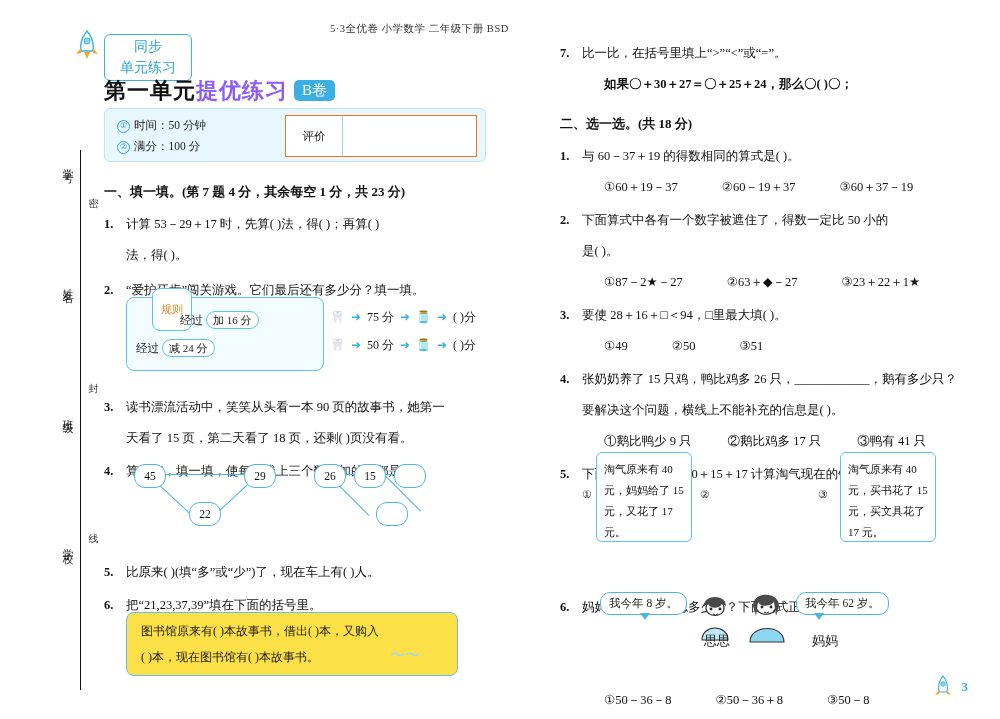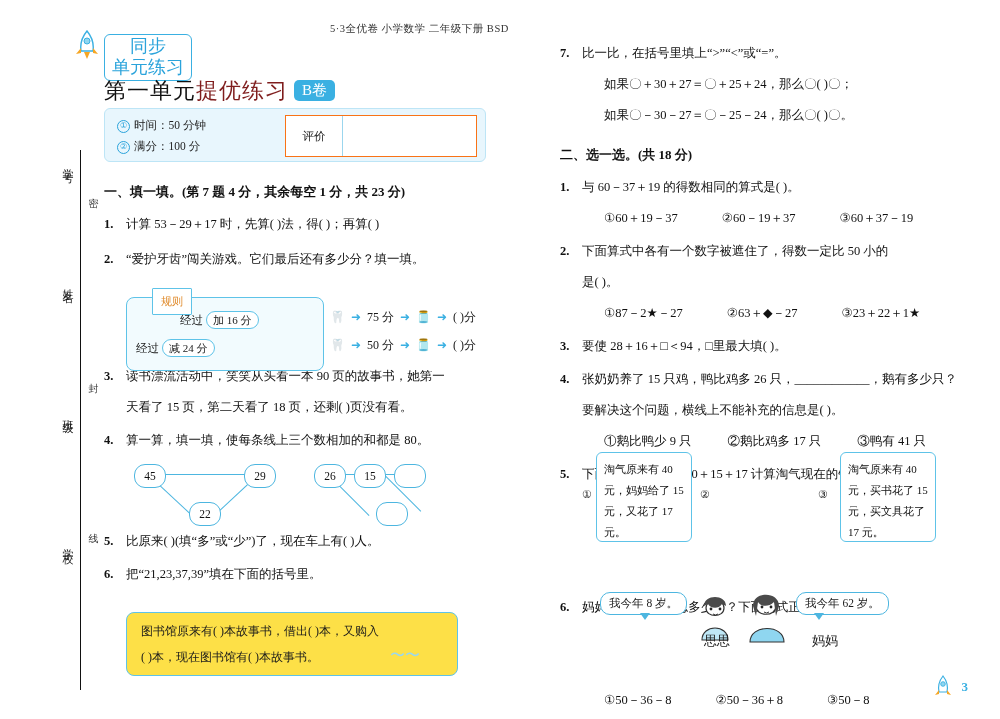--- a/index.html
+++ b/index.html
@@ -17,28 +17,28 @@
   .vline{position:absolute;left:80px;top:150px;width:1px;height:540px;background:#111;}
   .vtext{position:absolute;writing-mode:vertical-rl;text-orientation:upright;
          font-size:11px;letter-spacing:4px;color:#111;}
   .vtext.small{font-size:10px;letter-spacing:3px;color:#333;}
 
   
   .rocket{position:absolute;left:74px;top:30px;width:26px;height:30px;}
   .tongbu{
     position:absolute;left:104px;top:34px;width:86px;height:44px;
     border:1px solid #3ab0e2;border-radius:6px;background:#fff;
-    color:#2aa3db;font-size:18px;line-height:21px;text-align:center;padding-top:1px;
+    color:#2aa3db;font-size:14px;line-height:21px;text-align:center;padding-top:1px;
   }
   .tongbu span{display:block;}
   .bookcode{position:absolute;left:330px;top:22px;font-size:10.5px;color:#333;letter-spacing:.5px;}
 
   .titlebox{position:absolute;left:104px;top:76px;width:375px;height:30px;}
-  .title-main{font-size:22px;font-weight:normal;color:#111;letter-spacing:1px;}
-  .title-hl{color:#7f1d1d;}
+  .title-main{font-size:22px;font-weight:bold;color:#111;letter-spacing:1px;}
+  .title-hl{color:#8b5cf6;}
   .bjuan{
     display:inline-block;background:#3ab0e2;color:#fff;border-radius:5px;
     font-size:15px;padding:1px 8px;margin-left:6px;position:relative;top:-3px;
   }
 
   .infobox{
     position:absolute;left:104px;top:108px;width:380px;height:52px;
     background:#e8f6fd;border:1px solid #bde5f6;border-radius:6px;
   }
   .infobox .line{position:absolute;left:12px;font-size:11.5px;color:#222;}
@@ -56,33 +56,33 @@
   .pingjia .cell.last{left:56px;width:133px;border-right:none;}
 
   
   .col{position:absolute;font-size:12.5px;line-height:31px;color:#111;}
   .colL{left:104px;top:176px;width:390px;}
   .colR{left:560px;top:36px;width:400px;}
 
   .sec{font-weight:bold;font-size:13px;}
   .q{position:relative;padding-left:22px;margin-top:2px;}
   .qn{position:absolute;left:0;top:0;font-weight:bold;}
-  .ind{padding-left:22px;}
+  .ind{padding-left:22px;font-weight:bold;}
   .opts{display:flex;gap:44px;padding-left:22px;}
   .opts .op{white-space:nowrap;}
   .opts2{display:flex;gap:36px;padding-left:22px;}
 
   
   .rulebox{
     position:absolute;left:126px;top:297px;width:196px;height:72px;
     border:1.5px solid #5ec3e8;border-radius:8px;background:#f2fbfe;
   }
   .rulelabel{
-    position:absolute;left:152px;top:288px;background:#fff;border:1.5px solid #5ec3e8;border-radius:1px;
-    font-size:11px;color:#e08a2a;padding:4px 8px;line-height:17px;height:17px;
+    position:absolute;left:152px;top:288px;background:#fff;border:1.5px solid #5ec3e8;border-radius:8px;
+    font-size:11px;color:#e08a2a;padding:12px 8px;line-height:17px;height:17px;
   }
   .rulerow{position:absolute;left:10px;font-size:11.5px;white-space:nowrap;}
   .rulerow.r1{top:14px;}
   .rulerow.r2{top:42px;}
   .pill{
     display:inline-block;border:1px solid #5ec3e8;border-radius:9px;background:#fff;
     padding:0 6px;font-size:11px;line-height:16px;margin:0 3px;
   }
   .arrow{color:#3ab0e2;font-size:12px;margin:0 3px;}
   .afterrule{position:absolute;font-size:12px;white-space:nowrap;}
@@ -174,20 +174,21 @@
     </div>
   </div>
 
   <div class="col colL">
 
     <div class="sec">一、填一填。(第 7 题 4 分，其余每空 1 分，共 23 分)</div>
 
     <div class="q">
       <span class="qn">1.</span>
       <div>计算 53－29＋17 时，先算(      )法，得(      )；再算(      )</div>
+      <div>法，得(      )。</div>
     </div>
 
     <div class="q" style="margin-top:4px;">
       <span class="qn">2.</span>
       <div>“爱护牙齿”闯关游戏。它们最后还有多少分？填一填。</div>
       <div style="height:84px;"></div>
     </div>
 
     <div class="q">
       <span class="qn">3.</span>
@@ -262,21 +263,20 @@
     <div class="t t2">(        )本，现在图书馆有(        )本故事书。</div>
   </div>
   <div class="wave">〜〜</div>
 
   <div class="col colR">
 
     <div class="q">
       <span class="qn">7.</span>
       <div>比一比，在括号里填上“&gt;”“&lt;”或“=”。</div>
       <div class="ind">如果〇＋30＋27＝〇＋25＋24，那么〇(        )〇；</div>
-      <div class="ind">如果〇－30－27＝〇－25－24，那么〇(        )〇。</div>
     </div>
 
     <div class="sec" style="margin-top:8px;">二、选一选。(共 18 分)</div>
 
     <div class="q">
       <span class="qn">1.</span>
       <div>与 60－37＋19 的得数相同的算式是(        )。</div>
       <div class="opts">
         <span class="op">①60＋19－37</span>
         <span class="op">②60－19＋37</span>
@@ -291,20 +291,25 @@
       <div class="opts">
         <span class="op">①87－2★－27</span>
         <span class="op">②63＋◆－27</span>
         <span class="op">③23＋22＋1★</span>
       </div>
     </div>
 
     <div class="q">
       <span class="qn">3.</span>
       <div>要使 28＋16＋□＜94，□里最大填(        )。</div>
+      <div class="opts">
+        <span class="op">①49</span>
+        <span class="op">②50</span>
+        <span class="op">③51</span>
+      </div>
     </div>
 
     <div class="q">
       <span class="qn">4.</span>
       <div>张奶奶养了 15 只鸡，鸭比鸡多 26 只，____________，鹅有多少只？</div>
       <div>要解决这个问题，横线上不能补充的信息是(        )。</div>
       <div class="opts2">
         <span class="op">①鹅比鸭少 9 只</span>
         <span class="op">②鹅比鸡多 17 只</span>
         <span class="op">③鸭有 41 只</span>

